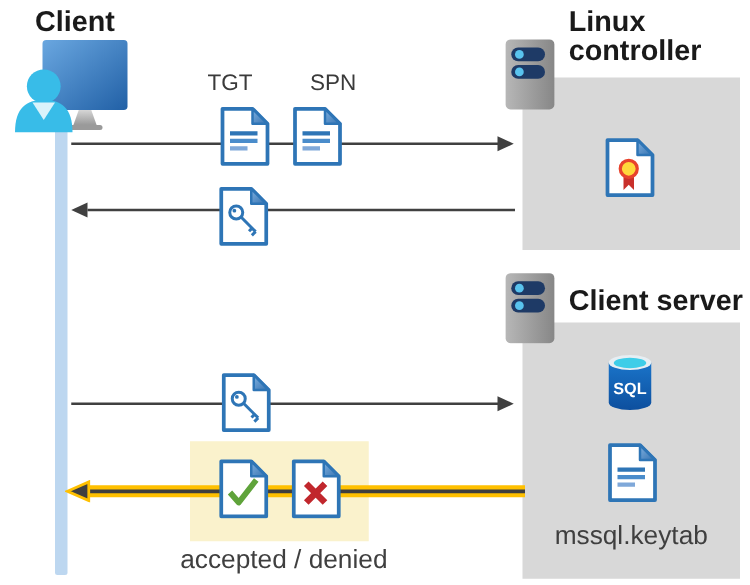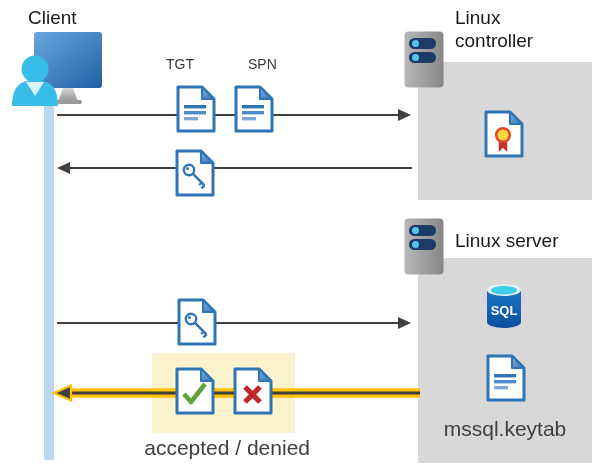--- a/index.html
+++ b/index.html
@@ -1,22 +1,22 @@
 <!DOCTYPE html>
 <html><head>
 <meta charset="utf-8">
 <style>
   html,body{margin:0;padding:0;background:#fff;}
   #stage{
     position:relative;width:600px;height:468px;background:#ffffff;
     font-family:"Liberation Sans", sans-serif;overflow:hidden;
   }
   .abs{position:absolute;}
-  .title{font-weight:400;font-size:19px;color:#1a1a1a;line-height:23px;}
-  .ticket-label{font-size:14px;color:#3a3a3a;}
+  .title{font-weight:700;font-size:23px;color:#1a1a1a;line-height:23px;}
+  .ticket-label{font-size:18px;color:#3a3a3a;}
   .caption{font-size:21px;color:#3f3f3f;}
   .graybox{background:#d8d8d8;}
   .timeline{background:#bdd7f0;border-radius:2px;}
   .hline{background:#404040;height:2px;}
   .tri-right{width:0;height:0;border-top:6px solid transparent;border-bottom:6px solid transparent;border-left:13px solid #404040;}
   .tri-left{width:0;height:0;border-top:6px solid transparent;border-bottom:6px solid transparent;border-right:13px solid #404040;}
   .highlight{background:#faf2cc;}
   svg{display:block;}
   .sql-text{font-weight:700;font-size:13px;fill:#ffffff;font-family:"Liberation Sans",sans-serif;}
 </style>
@@ -168,19 +168,19 @@
       <use href="#sym-doc-lines"></use>
     </svg>
 
   <svg class="abs" style="left:486px;top:283px;" width="36" height="46" viewBox="0 0 36 46">
     <use href="#sym-sql"></use>
     <text class="sql-text" x="18" y="32" text-anchor="middle">SQL</text>
   </svg>
 
   <div class="abs title" style="left:28px;top:6px;">Client</div>
   <div class="abs title" style="left:455px;top:6px;width:112px;">Linux controller</div>
-  <div class="abs title" style="left:455px;top:229px;white-space:nowrap;">Linux server</div>
+  <div class="abs title" style="left:455px;top:229px;white-space:nowrap;">Client server</div>
   <div class="abs ticket-label" style="left:166px;top:56px;">TGT</div>
   <div class="abs ticket-label" style="left:216px;top:56px;margin-left:32px;">SPN</div>
   <div class="abs caption" style="left:418px;top:417px;width:174px;text-align:center;">mssql.keytab</div>
   <div class="abs caption" style="left:138px;top:436px;width:172px;text-align:right;">accepted / denied</div>
 
 </div>
 
 </body></html>

